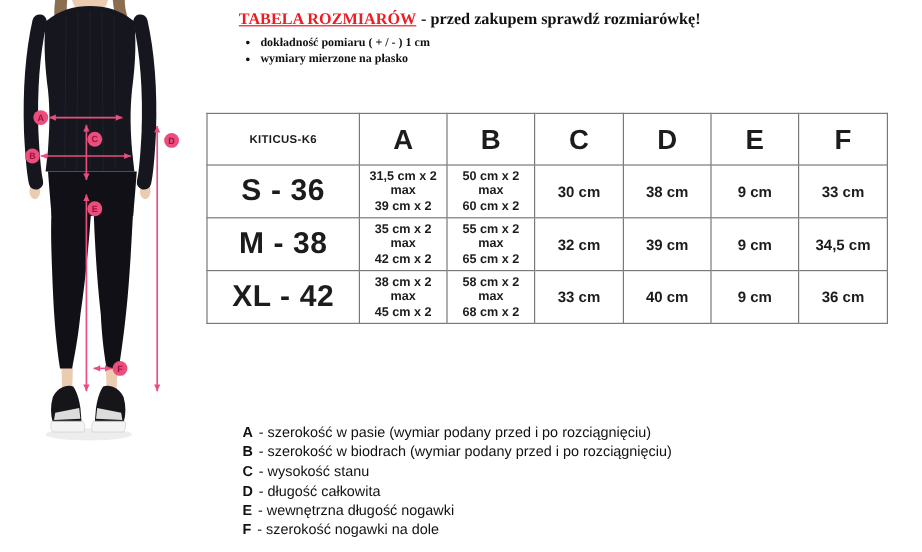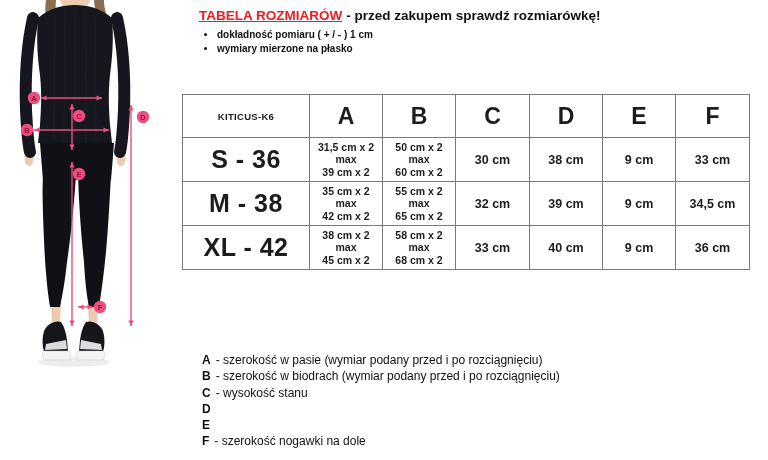--- a/index.html
+++ b/index.html
@@ -7,28 +7,28 @@
     --marker-pink:#ea4e7d;
     --table-border:#7a7a7a;
     --text-dark:#1c1c1c;
   }
   html,body{margin:0;padding:0;background:#fff;}
   .canvas{
     position:relative;width:768px;height:460px;background:#ffffff;
     font-family:"Liberation Sans",sans-serif;overflow:hidden;
   }
   
-  .header{position:absolute;left:199px;top:8px;width:560px;}
+  .header{position:absolute;left:199px;top:8px;width:560px;font-family:Liberation Serif, serif;}
   .title{font-size:13.5px;font-weight:bold;color:#111;}
   .title-red{color:var(--accent-red);text-decoration:underline;margin-right:4px;}
   .bullets{margin:6px 0 0 0;padding-left:18px;font-size:10px;font-weight:bold;color:#111;list-style:disc;}
   .bullets li{margin-bottom:3px;}
   
   .size-table{
-    position:absolute;left:182px;top:94px;width:567px;
+    position:absolute;left:172px;top:94px;width:567px;
     border-collapse:collapse;table-layout:fixed;border-radius:26px;
   }
   .size-table td{
     border:1px solid var(--table-border);text-align:center;vertical-align:middle;
     padding:0;color:var(--text-dark);
   }
   .head-row td{height:42px;}
   .code{font-size:9.5px;font-weight:bold;letter-spacing:.3px;color:#222;}
   .col-letter{font-size:23px;font-weight:bold;color:var(--accent-red);}
   tr.data td{height:43px;}
@@ -224,23 +224,25 @@
     <div class="legend-row">
       <span class="ll">B</span>
       <span class="lt">- szerokość w biodrach (wymiar podany przed i po rozciągnięciu)</span>
     </div>
     <div class="legend-row">
       <span class="ll">C</span>
       <span class="lt">- wysokość stanu</span>
     </div>
     <div class="legend-row">
       <span class="ll">D</span>
+      <span class="lt">- długość całkowita</span>
     </div>
     <div class="legend-row">
       <span class="ll">E</span>
+      <span class="lt">- wewnętrzna długość nogawki</span>
     </div>
     <div class="legend-row">
       <span class="ll">F</span>
       <span class="lt">- szerokość nogawki na dole</span>
     </div>
   </div>
 
 </div>
 
 </body></html>

